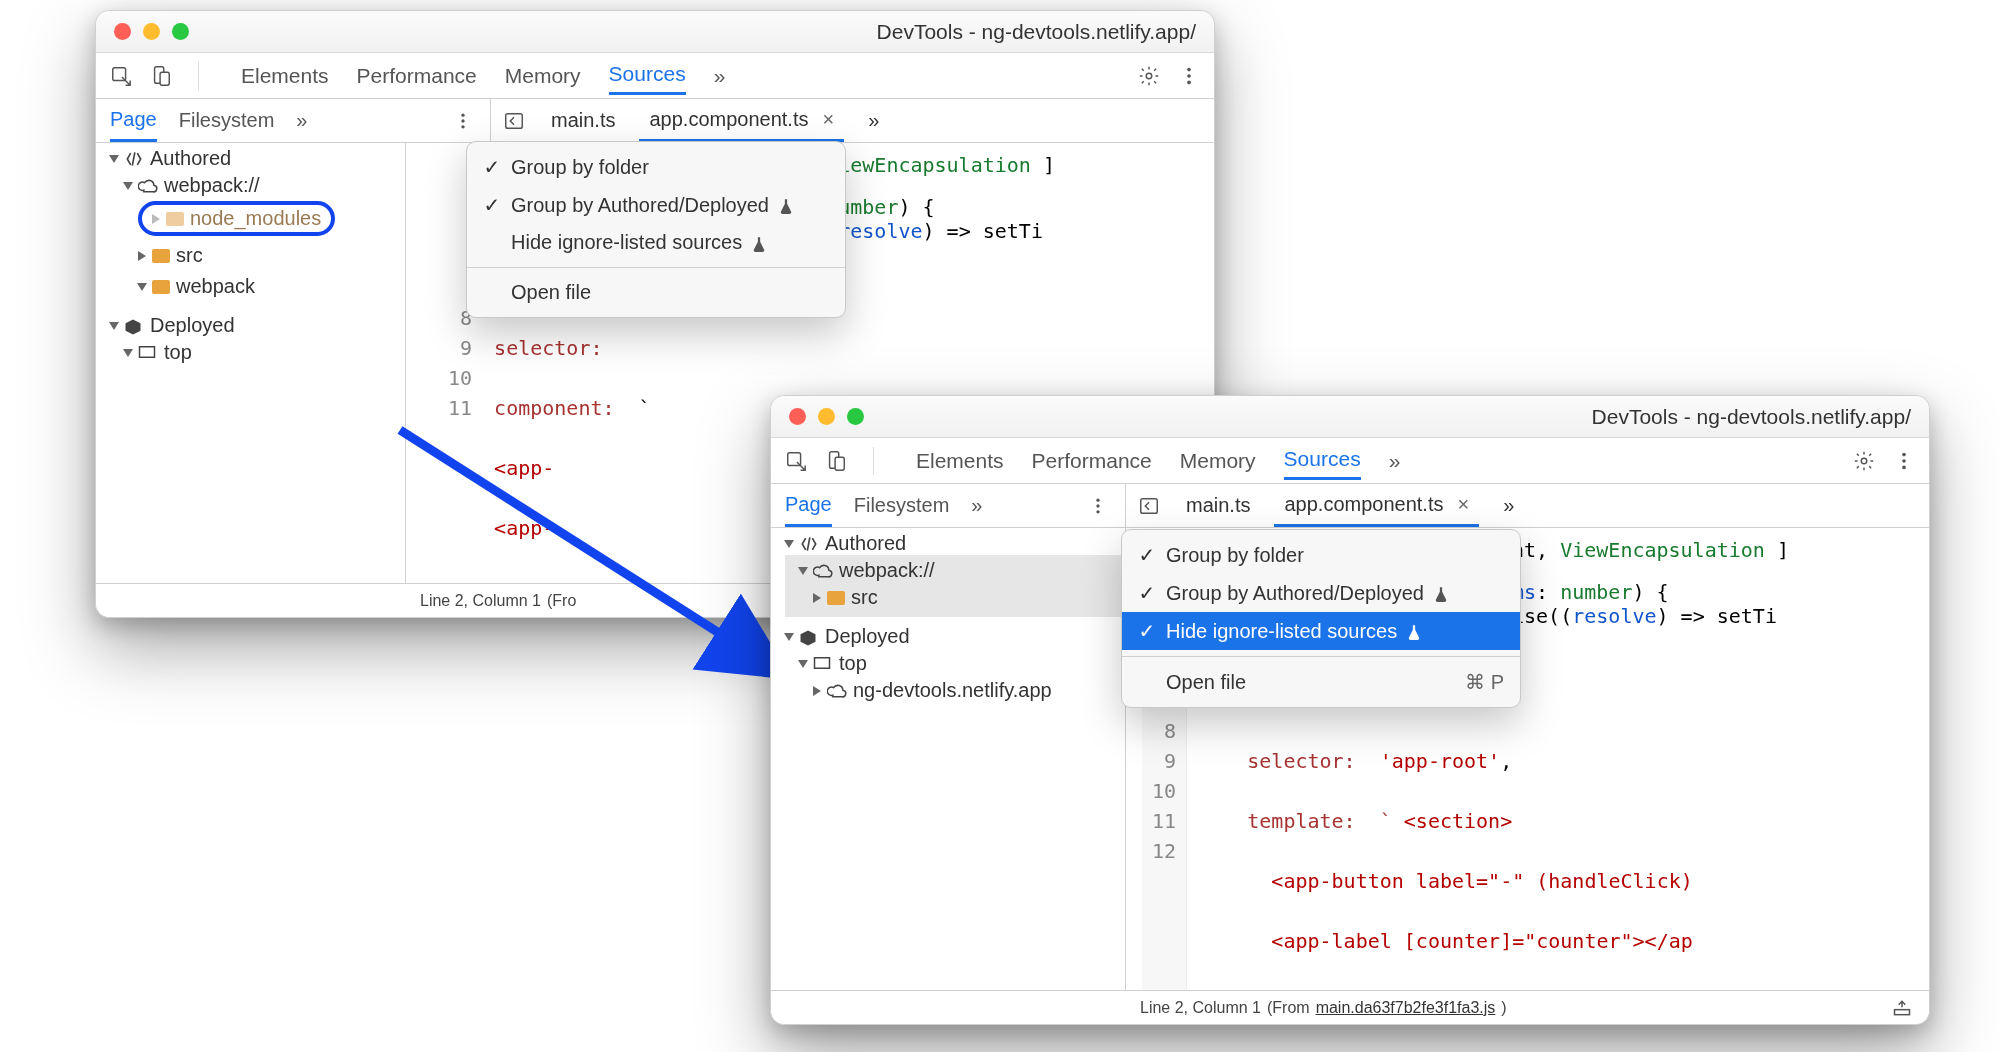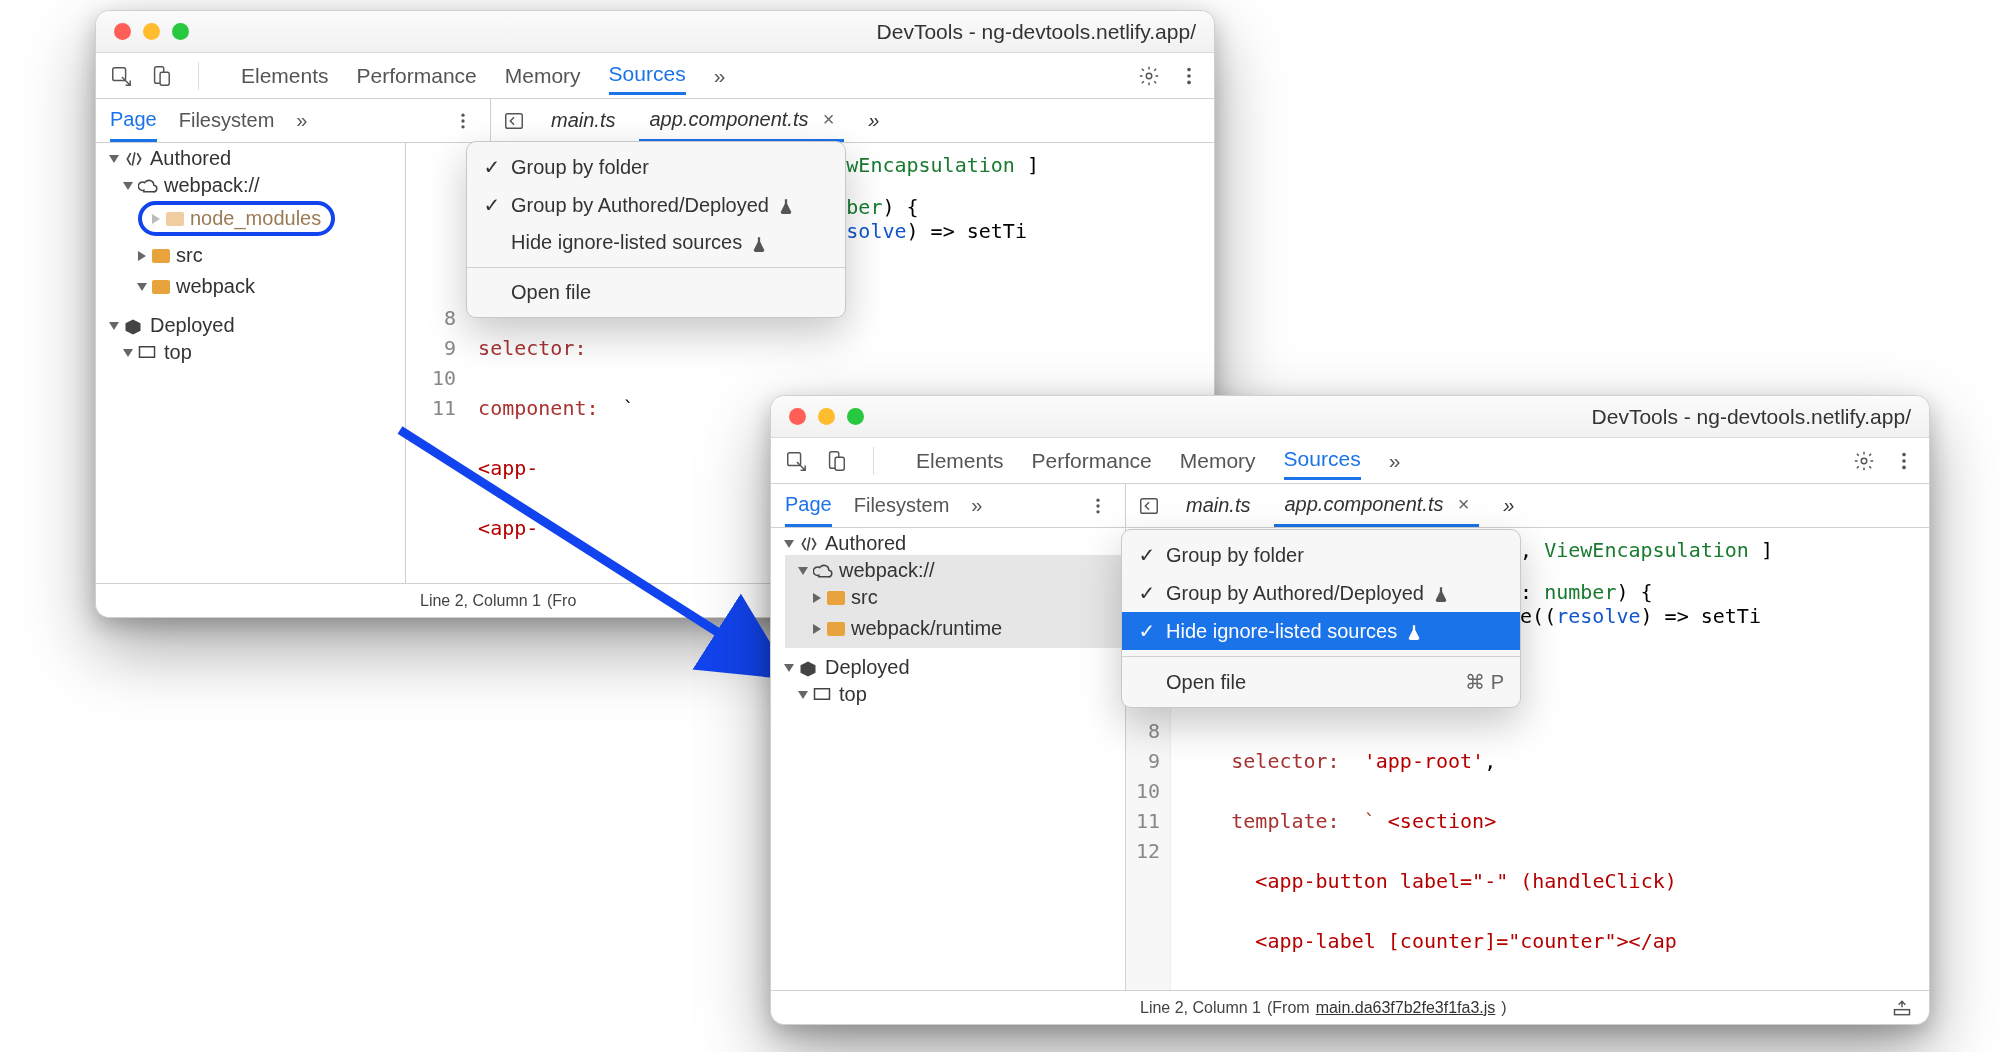--- a/index.html
+++ b/index.html
@@ -52,23 +52,23 @@
     height: 44px;
     display: flex;
     align-items: stretch;
     border-bottom: 1px solid #d0d0d0;
     background: #fff;
   }
   .subbar .left { display:flex; align-items:center; gap: 22px; padding: 0 14px; border-right:1px solid #d0d0d0; }
   .subbar .left .st { font-size:20px; color:#555; cursor:pointer; height:100%; display:flex; align-items:center;}
   .subbar .left .st.active { color:#1a73e8; border-bottom:3px solid #1a73e8; }
   .subbar .right { flex:1; display:flex; align-items:center; gap:14px; padding:0 10px;}
-  .file-tab { display:flex; align-items:center; gap:6px; height:100%; padding:0 10px; font-size:20px; color:#333; cursor:pointer;font-style:italic;}
+  .file-tab { display:flex; align-items:center; gap:6px; height:100%; padding:0 10px; font-size:20px; color:#333; cursor:pointer;}
   .file-tab.active { border-bottom: 3px solid #1a73e8; gap: 8px; }
-  .body { display:flex; height: calc(100% - 42px - 46px - 44px - 34px); position:relative;}
+  .body { display:flex; height: calc(100% - 42px - 46px - 44px - 34px); position:relative;gap:16px;}
   .tree-pane { width: 310px; border-right:1px solid #d0d0d0; overflow:hidden; font-size:20px; color:#333;}
   .code-pane { flex:1; display:flex; position:relative; overflow:hidden; font-family: ui-monospace, "SF Mono", Menlo, monospace; font-size:20px;}
   .gutter { background:#f7f7f7; border-right:1px solid #eee; padding:8px 10px; text-align:right; color:#888; line-height:1.5;}
   .code { padding:8px 12px; white-space:pre; line-height:1.5; flex:1; }
   .tok-type { color: #187a2f; }
   .tok-key { color: #a83232; }
   .tok-str { color: #b50000; }
   .tok-fn { color: #1155cc; }
   .statusbar {
     height: 34px; border-top:1px solid #d0d0d0; display:flex; align-items:center;
@@ -441,27 +441,20 @@
                   <span>webpack://</span>
                 </div>
               <ul>
                 <li>
                     <div class="row">
                       <span class="tri"></span>
                       <span class="folder-icon"></span>
                       <span>src</span>
                     </div>
                   </li>
-                <li>
-                    <div class="row">
-                      <span class="tri"></span>
-                      <span class="folder-icon"></span>
-                      <span>webpack/runtime</span>
-                    </div>
-                  </li>
               </ul>
             </li>
           </ul>
         </li>
         <li>
             <div class="row">
               <span class="tri down"></span>
               <span class="box-icon">
                 <svg width="18" height="18" viewBox="0 0 24 24" fill="currentColor">
                   <path d="M12 2 2 7v10l10 5 10-5V7zM12 12 3 7.5M12 12l9-4.5M12 12v10"></path>
@@ -473,20 +466,33 @@
             <li>
                 <div class="row">
                   <span class="tri down"></span>
                   <span class="frame-icon">
                     <svg width="18" height="14" viewBox="0 0 24 18" fill="none" stroke="currentColor" stroke-width="2">
                       <rect x="2" y="2" width="20" height="14"></rect>
                     </svg>
                   </span>
                   <span>top</span>
                 </div>
+              <ul>
+                <li>
+                    <div class="row">
+                      <span class="tri"></span>
+                      <span class="cloud-icon">
+                        <svg width="20" height="16" viewBox="0 0 24 18" fill="none" stroke="currentColor" stroke-width="1.8">
+                          <path d="M7 14a5 5 0 1 1 1-9 6 6 0 0 1 11 3 4 4 0 0 1-1 8H7z"></path>
+                        </svg>
+                      </span>
+                      <span>ng-devtools.netlify.app</span>
+                    </div>
+                  </li>
+              </ul>
             </li>
           </ul>
         </li>
       </ul>
     </div>
 
     <div class="code-pane">
       <div style="flex:1; padding:10px 0 0 0; white-space:nowrap; overflow:hidden;">
         <div style="padding-left:370px;"><span>nt, </span><span class="tok-type">ViewEncapsulation</span> <span>]</span></div>
         <div style="height:18px;"></div>

